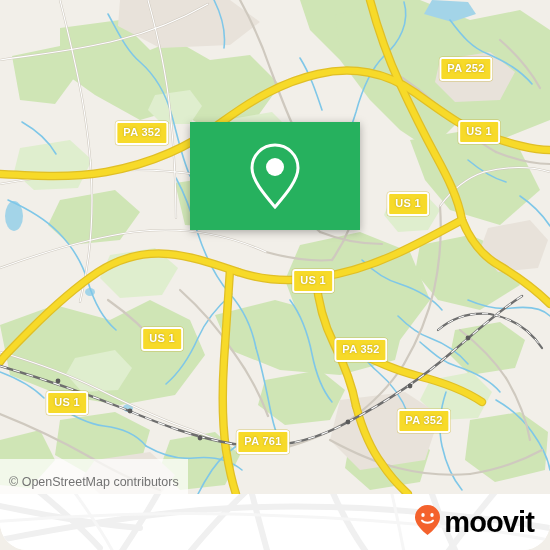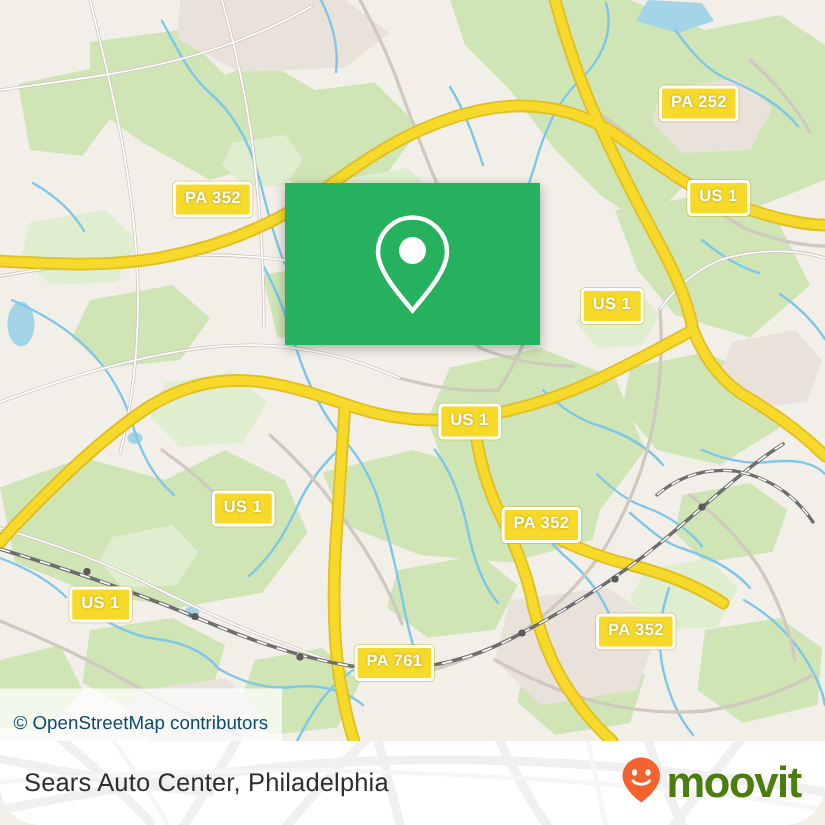--- a/index.html
+++ b/index.html
@@ -31,21 +31,21 @@
     text-shadow:0 0 2px rgba(120,100,0,.55);
     box-shadow:0 0 0 .5px rgba(190,160,0,.5);
     transform:translate(-50%,-50%);
     font-family:"Liberation Sans", sans-serif;
   }
 
   
   #attribution {
     position:absolute; left:0; bottom:0;
     background:rgba(255,255,255,.72);
-    color:#0c4a6e;
+    color:#737373;
     font-size:12.5px;
     padding:16px 9px 5px 9px;
     white-space:nowrap;
   }
 
   
   #popup {
     position:absolute;
     left:190px; top:122px;
     width:170px;
@@ -96,21 +96,21 @@
     white-space:nowrap;
   }
   #brand {
     position:relative; z-index:2;
     margin-left:auto; margin-right:16px;
     display:flex; align-items:center; gap:3px;
   }
   #brand-wordmark {
     font-size:29px;
     font-weight:bold;
-    color:#4d7c0f;
+    color:#000000;
     letter-spacing:-.9px;
     line-height:1;
   }
 </style>
 </head>
 <body>
 
 <div id="app">
 
   <div id="map-canvas">
@@ -320,21 +320,20 @@
         <path d="M-10,10 C40,20 90,30 140,34"></path>
         <path d="M500,-8 C480,16 464,36 448,58"></path>
         <path d="M190,58 C210,34 230,12 252,-8"></path>
       </g>
       <g fill="none" stroke="#f6f6f6" stroke-width="3" stroke-linecap="round">
         <path d="M-10,28 C70,22 150,18 230,20 C320,22 410,28 500,38 C530,42 548,46 560,48"></path>
         <path d="M70,-8 C86,14 100,34 112,56"></path>
         <path d="M390,-8 C396,16 400,38 404,58"></path>
       </g>
     </svg>
-    <span id="place-name">Sears Auto Center, Philadelphia</span>
     <span id="brand">
       <span>
         <svg width="27" height="32" viewBox="0 0 27 32" aria-hidden="true">
           <path d="M13.5 1 C6.6 1 1 6.5 1 13.3 C1 20 8 27 13.5 31 C19 27 26 20 26 13.3 C26 6.5 20.4 1 13.5 1 Z" fill="#f4622d"></path>
           <ellipse cx="9" cy="11" rx="1.7" ry="2.1" fill="#ffffff"></ellipse>
           <ellipse cx="18" cy="11" rx="1.7" ry="2.1" fill="#ffffff"></ellipse>
           <path d="M8 16.5 C10 19.5 17 19.5 19 16.5" fill="none" stroke="#ffffff" stroke-width="2" stroke-linecap="round"></path>
         </svg>
       </span>
       <span id="brand-wordmark">moovit</span>

